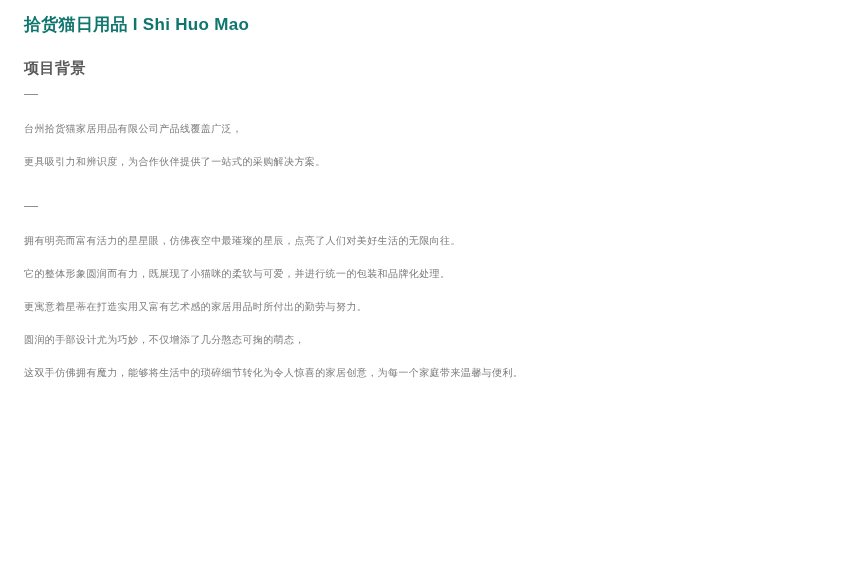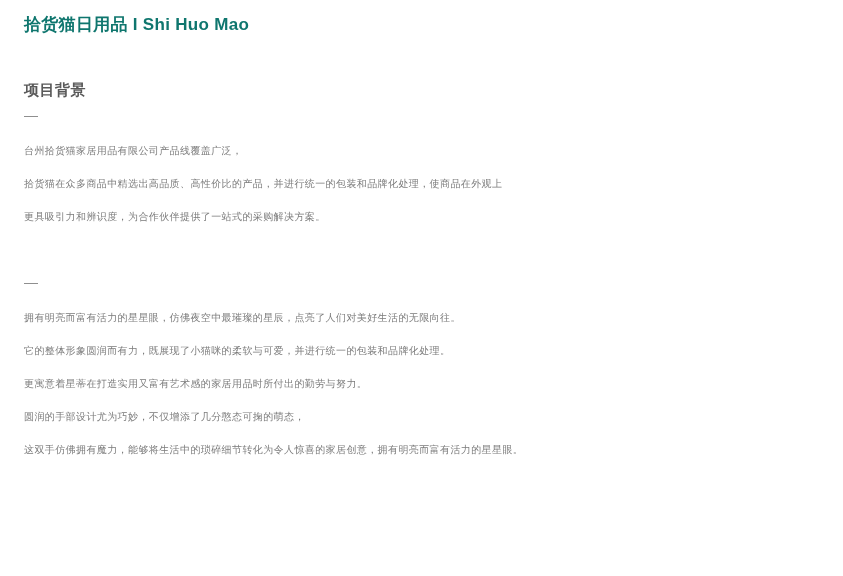--- a/index.html
+++ b/index.html
@@ -19,21 +19,21 @@
   }
   .doc-title {
     margin: 0 0 6px 0;
     font-size: 17px;
     line-height: 24px;
     font-weight: 700;
     color: #0f766e;
     letter-spacing: 0.3px;
   }
   .section {
-    margin-top: 42px;
+    margin-top: 20px;
   }
   .section-heading {
     margin: 0;
     font-size: 15px;
     line-height: 21px;
     font-weight: 700;
     color: #595959;
     letter-spacing: 0.5px;
   }
   .section-divider {
@@ -60,29 +60,28 @@
 
 <div class="page">
 
   <h1 class="doc-title">拾货猫日用品 I Shi Huo Mao</h1>
 
   <div class="section">
     <h2 class="section-heading">项目背景</h2>
     <div class="section-divider">—</div>
     <div class="paragraphs">
       <p>台州拾货猫家居用品有限公司产品线覆盖广泛，</p>
-      <p>拾货猫在众多商品中精选出高品质、高性价比的产品，并进行统一的包装和品牌化处理，使商品在外观上</p>
       <p>更具吸引力和辨识度，为合作伙伴提供了一站式的采购解决方案。</p>
     </div>
   </div>
 
   <div class="section">
     <div class="section-divider">—</div>
     <div class="paragraphs">
       <p>拥有明亮而富有活力的星星眼，仿佛夜空中最璀璨的星辰，点亮了人们对美好生活的无限向往。</p>
       <p>它的整体形象圆润而有力，既展现了小猫咪的柔软与可爱，并进行统一的包装和品牌化处理。</p>
       <p>更寓意着星蒂在打造实用又富有艺术感的家居用品时所付出的勤劳与努力。</p>
       <p>圆润的手部设计尤为巧妙，不仅增添了几分憨态可掬的萌态，</p>
-      <p>这双手仿佛拥有魔力，能够将生活中的琐碎细节转化为令人惊喜的家居创意，拥有明亮而富有活力的星星眼。</p>
+      <p>这双手仿佛拥有魔力，能够将生活中的琐碎细节转化为令人惊喜的家居创意，为每一个家庭带来温馨与便利。</p>
     </div>
   </div>
 
 </div>
 
 </body></html>

